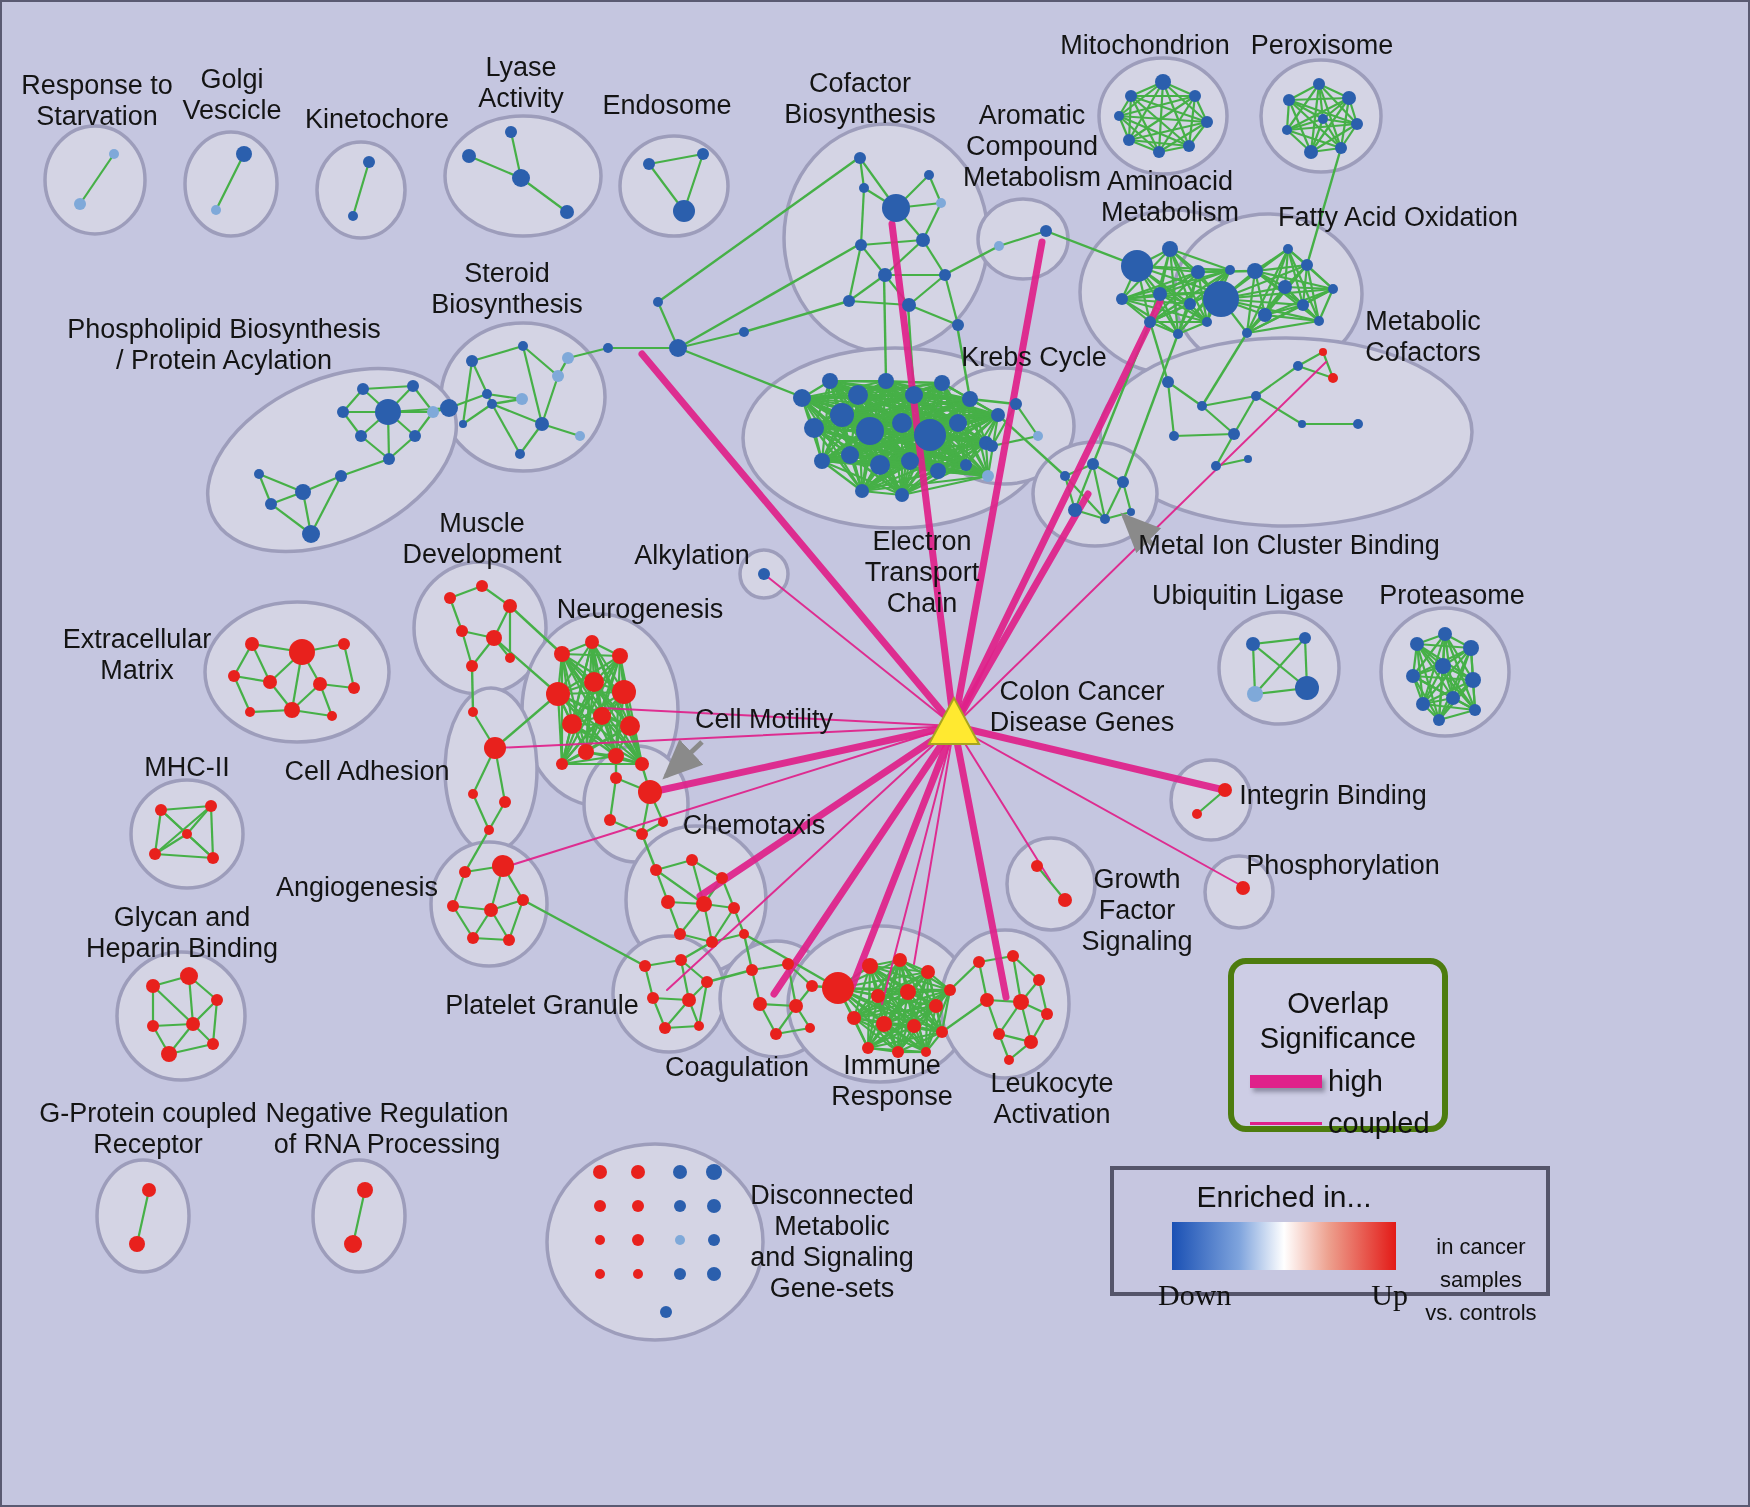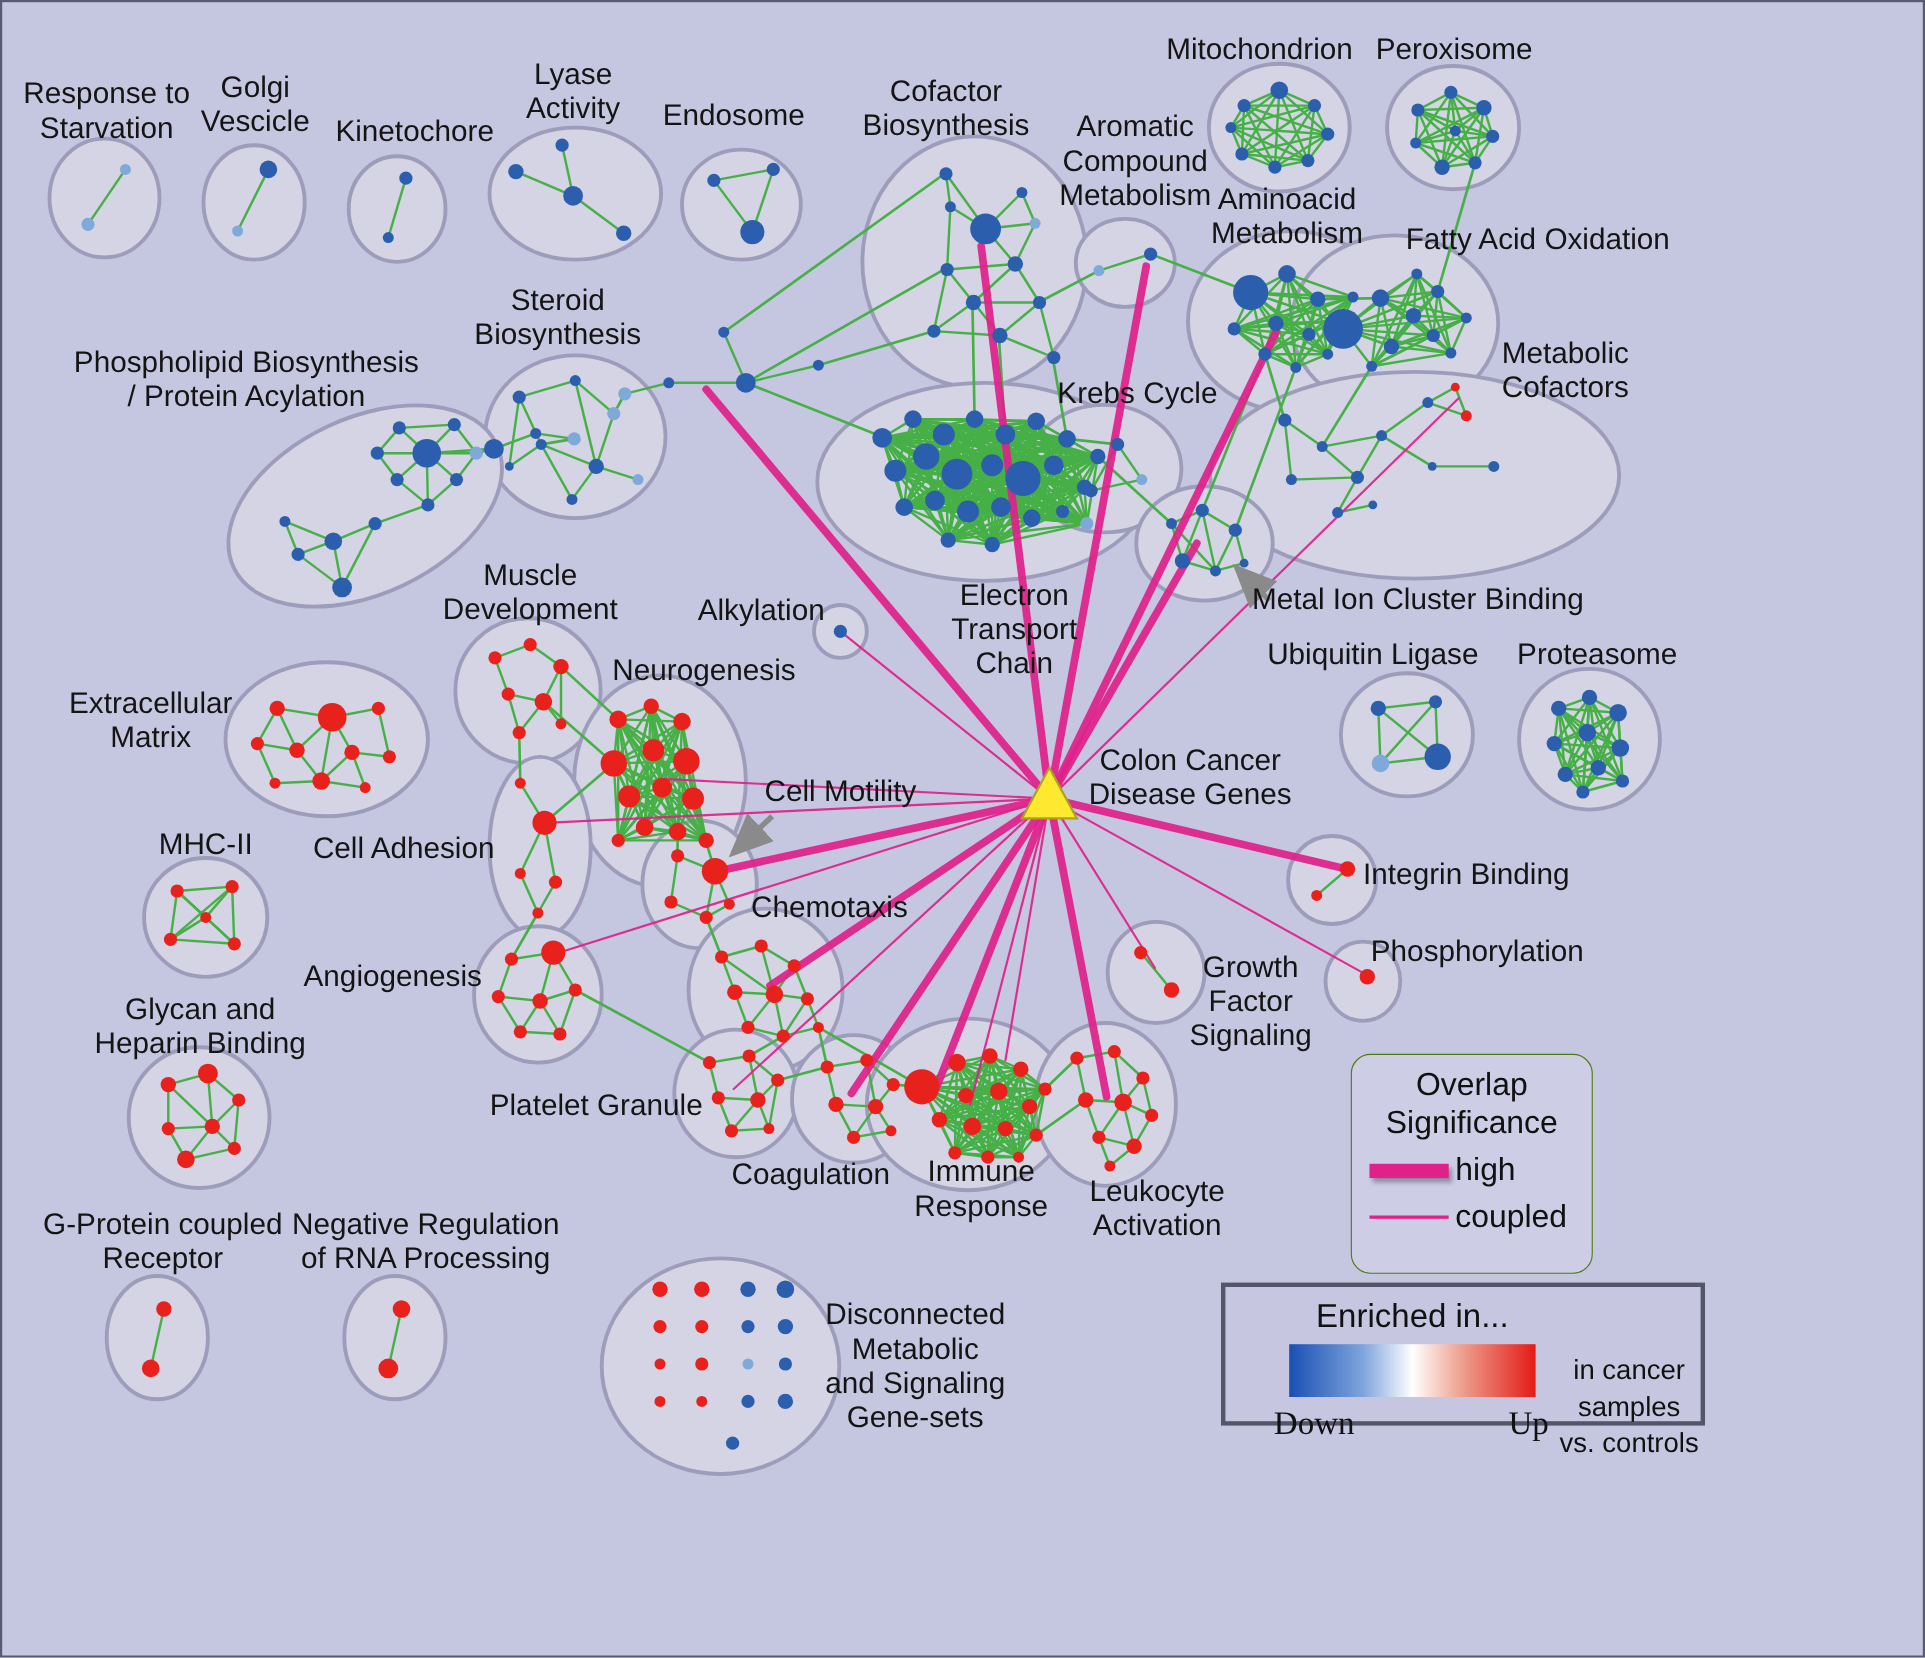--- a/index.html
+++ b/index.html
@@ -11,38 +11,38 @@
     box-sizing:border-box;
     overflow:hidden;
     font-family:"Liberation Sans","DejaVu Sans",sans-serif;
   }
   #net-svg{position:absolute;left:0;top:0;}
   #net-svg text{
     font-family:"Liberation Sans","DejaVu Sans",sans-serif;
     fill:#141414;
   }
   .legend-overlap{
-    position:absolute;left:1226px;top:956px;width:220px;height:200px;
-    border:1px solid #4d7c0f;border-radius:18px;background:#cdcde5;
-    box-sizing:border-box;padding-top:10px;font-size:29px;color:#111;
+    position:absolute;left:1226px;top:956px;width:220px;height:174px;
+    border:6px solid #4d7c0f;border-radius:18px;background:#cdcde5;
+    box-sizing:border-box;padding-top:22px;font-size:29px;color:#111;
   }
   .lg-title{text-align:center;line-height:35px;}
   .lg-row{display:flex;align-items:center;gap:6px;padding-left:16px;margin-top:9px;}
   .line-high{width:72px;height:13px;background:#e0218a;box-shadow:3px 4px 4px rgba(90,90,110,0.55);}
   .line-moderate{width:72px;height:3px;background:#e0218a;}
   .legend-enriched{
     position:absolute;left:1108px;top:1164px;width:440px;height:130px;
     border:4px solid #55556a;background:#c6c6e0;
     box-sizing:border-box;font-size:30px;color:#111;
   }
   .en-title{margin:10px 0 8px 58px;width:224px;text-align:center;}
   .en-body{display:flex;margin-left:58px;}
   .en-gradient{width:224px;height:48px;}
   .en-scale{display:flex;justify-content:space-between;width:250px;margin-left:-14px;margin-top:8px;font-family:Liberation Serif, serif;}
-  .en-note{margin-left:8px;font-size:25px;text-align:center;line-height:33px;padding-top:8px;width:140px;}
+  .en-note{margin-left:8px;font-size:22px;text-align:center;line-height:33px;padding-top:8px;width:140px;}
 </style>
 </head>
 <body>
 
 <div class="stage" style="background: rgb(197, 198, 224);">
   <svg id="net-svg" width="1750" height="1507" viewBox="0 0 1750 1507">
       <defs>
         <marker id="arrowhead" markerWidth="9" markerHeight="8" refX="7" refY="3.5" orient="auto" markerUnits="strokeWidth">
           <path d="M0,0 L8,3.5 L0,7 Z" fill="#8a8a8a"></path>
         </marker>

